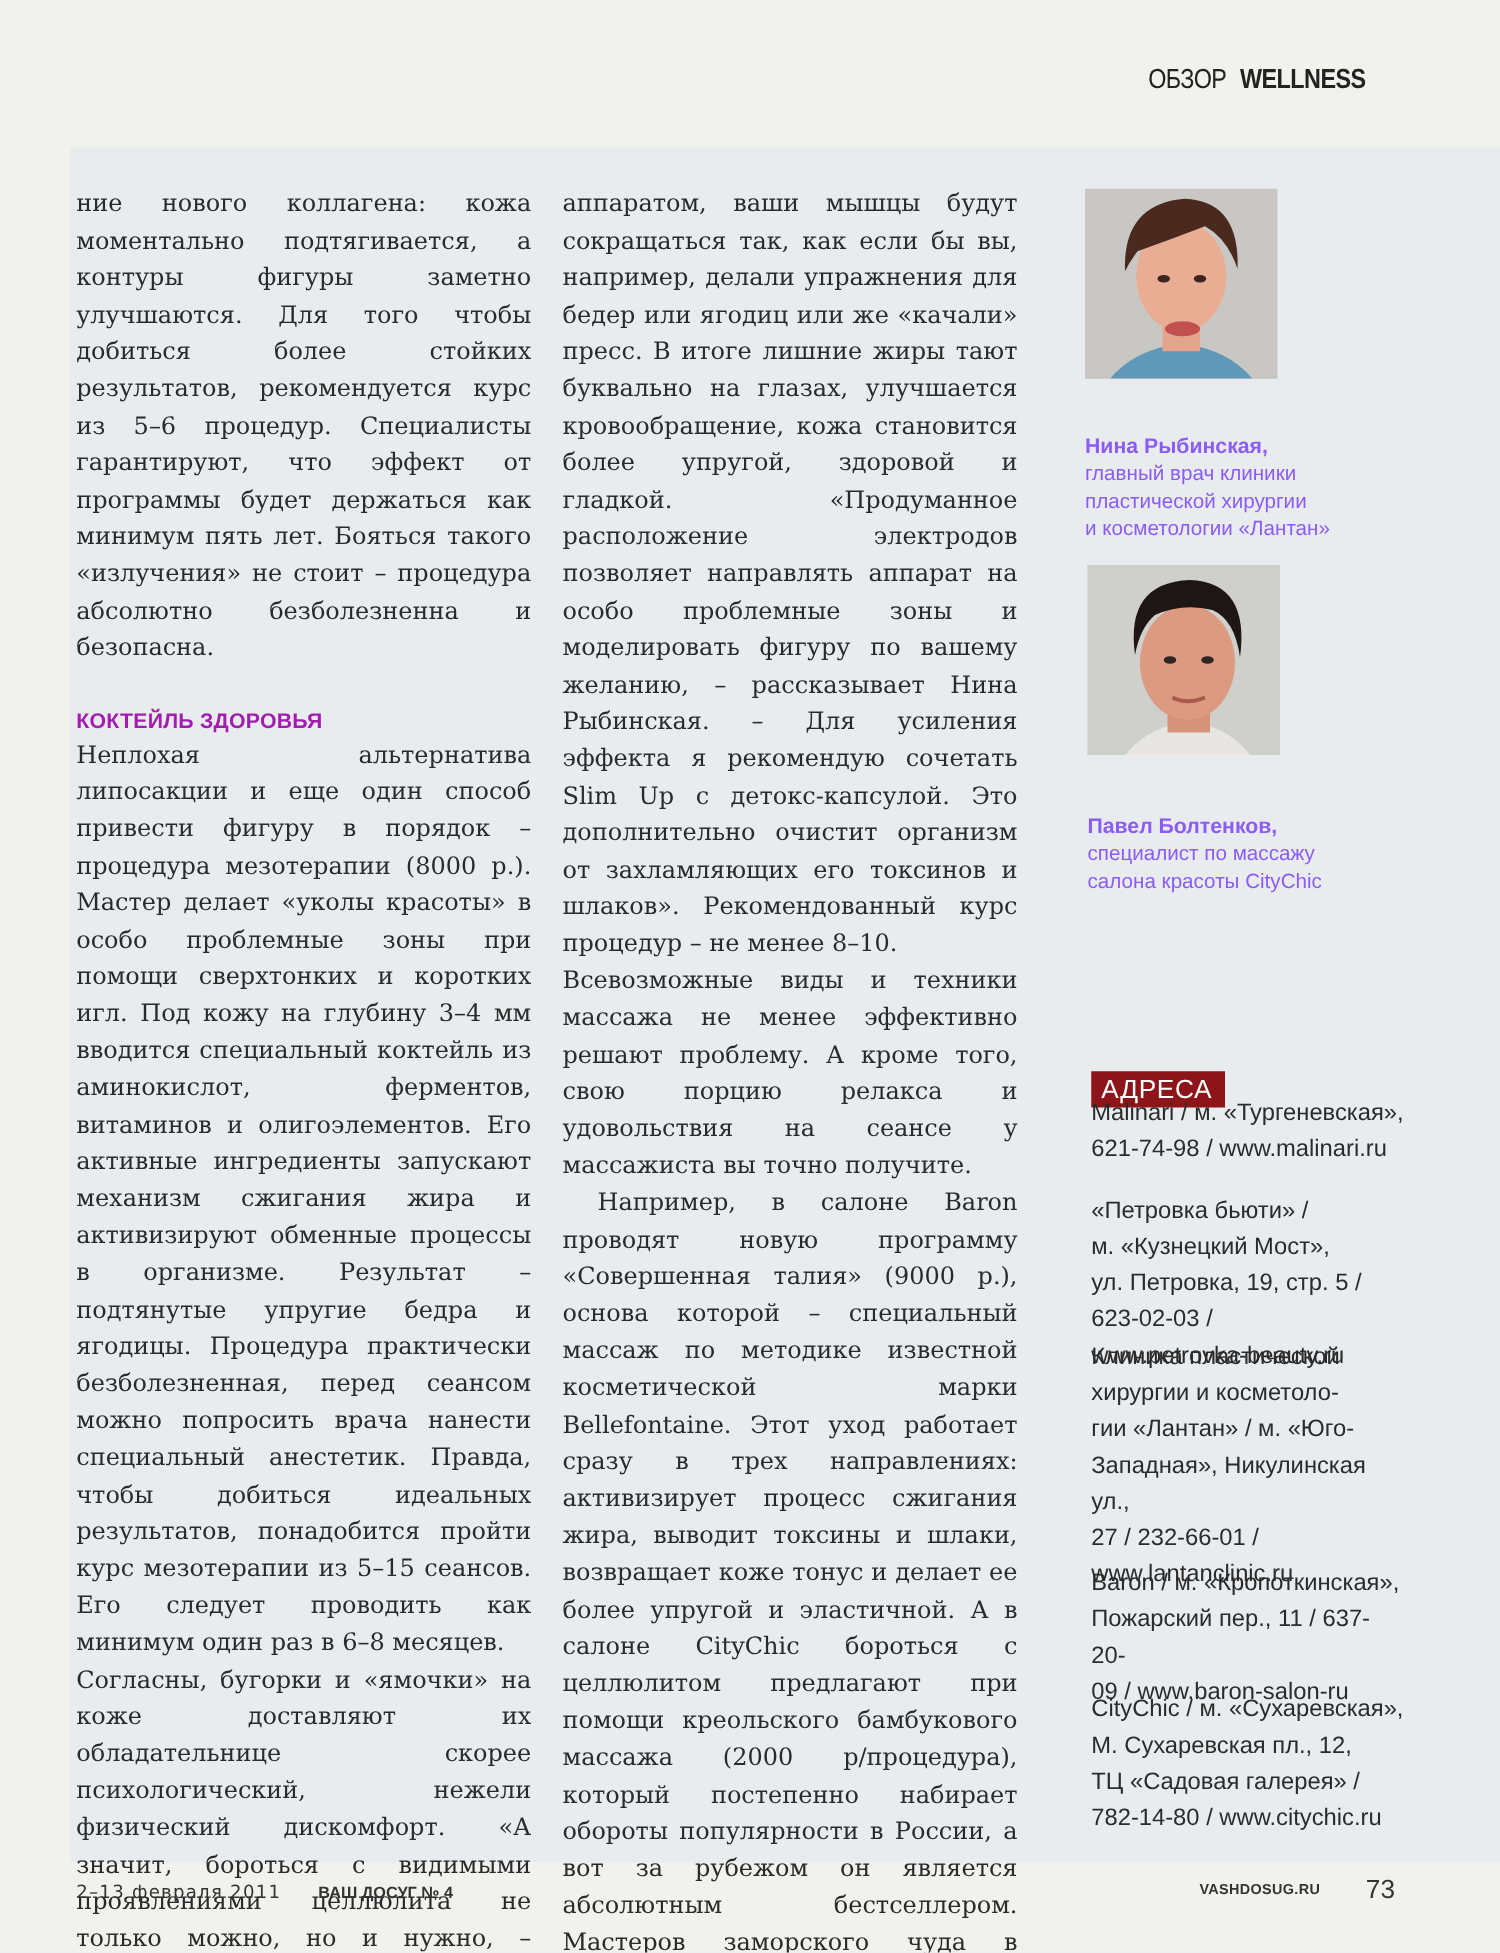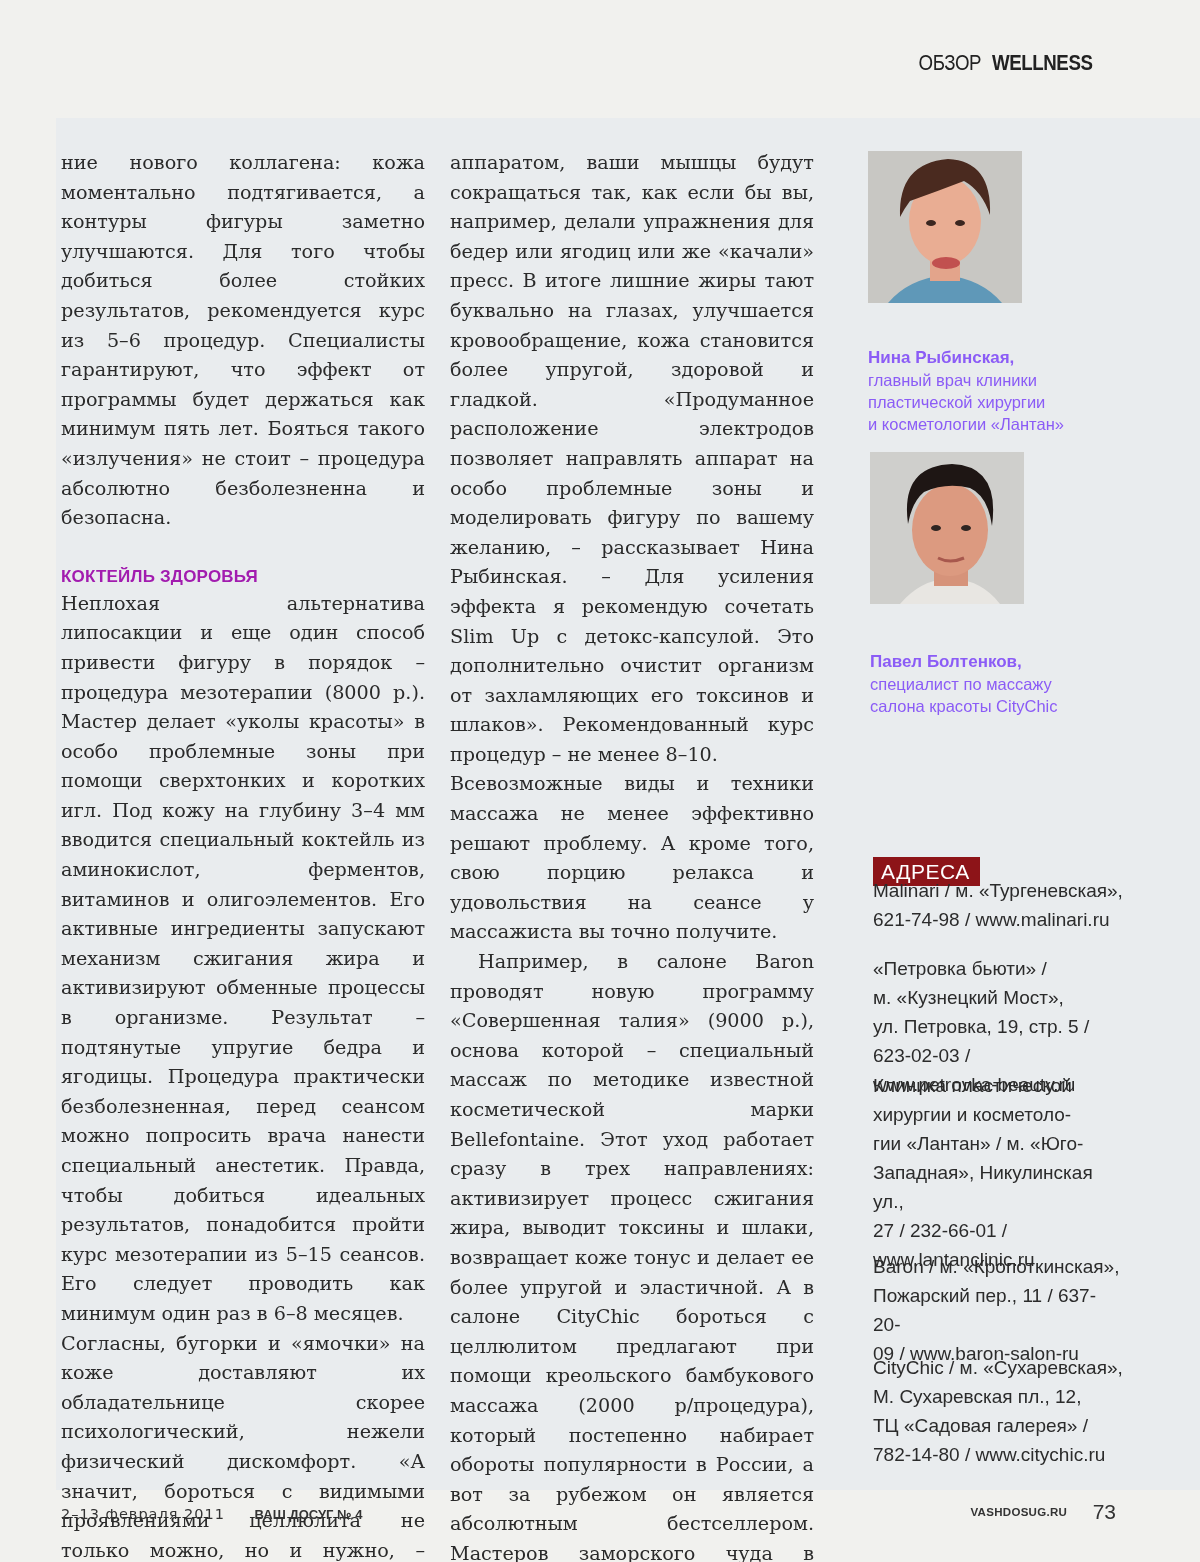--- a/index.html
+++ b/index.html
@@ -62,21 +62,21 @@
   .footer-left {
     position: absolute; left: 61px; top: 1506px;
     font-family: "DejaVu Sans", sans-serif; font-size: 14.5px; letter-spacing: 1px; color: #333;
   }
   .footer-left .mag { font-family: "Liberation Sans", sans-serif; font-weight: 700; font-size: 13px; letter-spacing: 0; margin-left: 24px; }
   .footer-right {
     position: absolute; right: 84px; top: 1500px;
     font-family: "Liberation Sans", sans-serif; color: #333;
   }
   .footer-right .site { font-weight: 700; font-size: 11.5px; letter-spacing: 0.3px; vertical-align: middle; }
-  .footer-right .num { font-size: 21px; margin-left: 21px; vertical-align: middle; }
+  .footer-right .num { font-size: 21px; margin-left: 32px; vertical-align: middle; }
 </style>
 </head>
 <body>
 
 <div class="tint"></div>
 
 <div class="rubric">
   <span class="light">ОБЗОР</span>
   <span class="bold">WELLNESS</span>
 </div>

